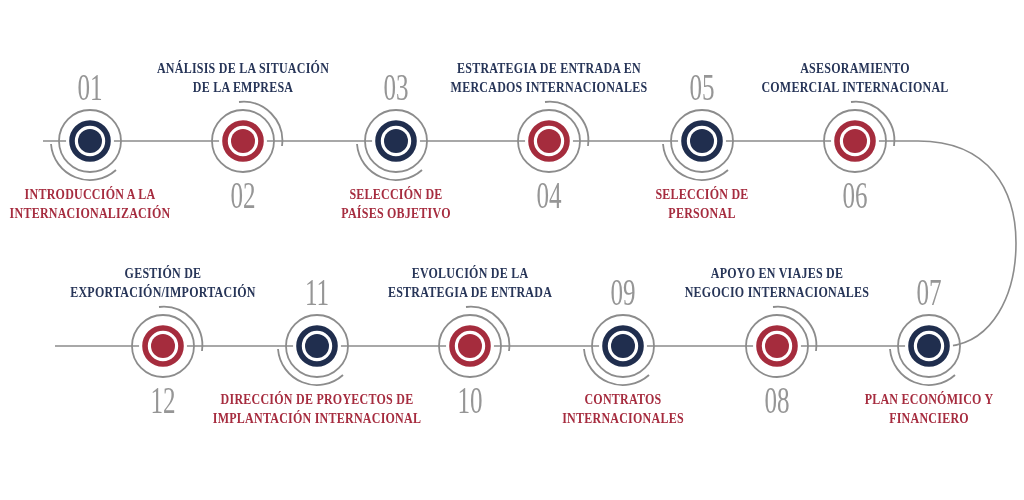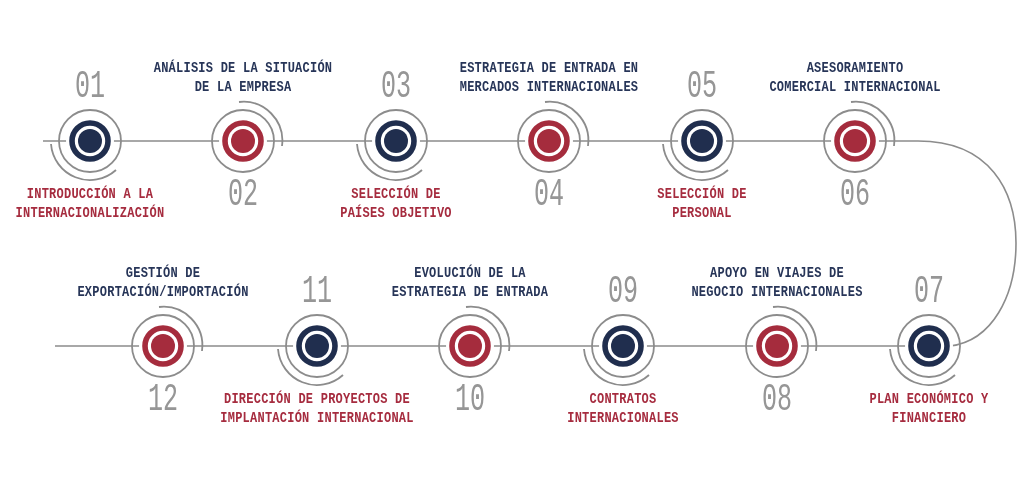--- a/index.html
+++ b/index.html
@@ -1,18 +1,18 @@
 <!DOCTYPE html>
 <html><head>
 <meta charset="utf-8">
 <style>
   html,body{margin:0;padding:0;background:#ffffff;}
   #stage{
     position:relative;width:1024px;height:500px;background:#ffffff;
-    overflow:hidden;font-family:Liberation Mono, monospace;
+    overflow:hidden;font-family:Liberation Serif, serif;
     -webkit-font-smoothing:antialiased;
   }
   #connector-layer{position:absolute;left:0;top:0;}
   .node{position:absolute;width:0;height:0;}
   .rings{position:absolute;left:-45px;top:-45px;width:90px;height:90px;}
   .rings .halo{fill:#ffffff;}
   .rings .outer{fill:none;stroke:#8c8c8c;stroke-width:1.8;}
   .rings .deco{fill:none;stroke:#8c8c8c;stroke-width:1.8;}
   .rings .ring{fill:none;stroke-width:5.6;}
   .navy .ring{stroke:#202e4e;}

